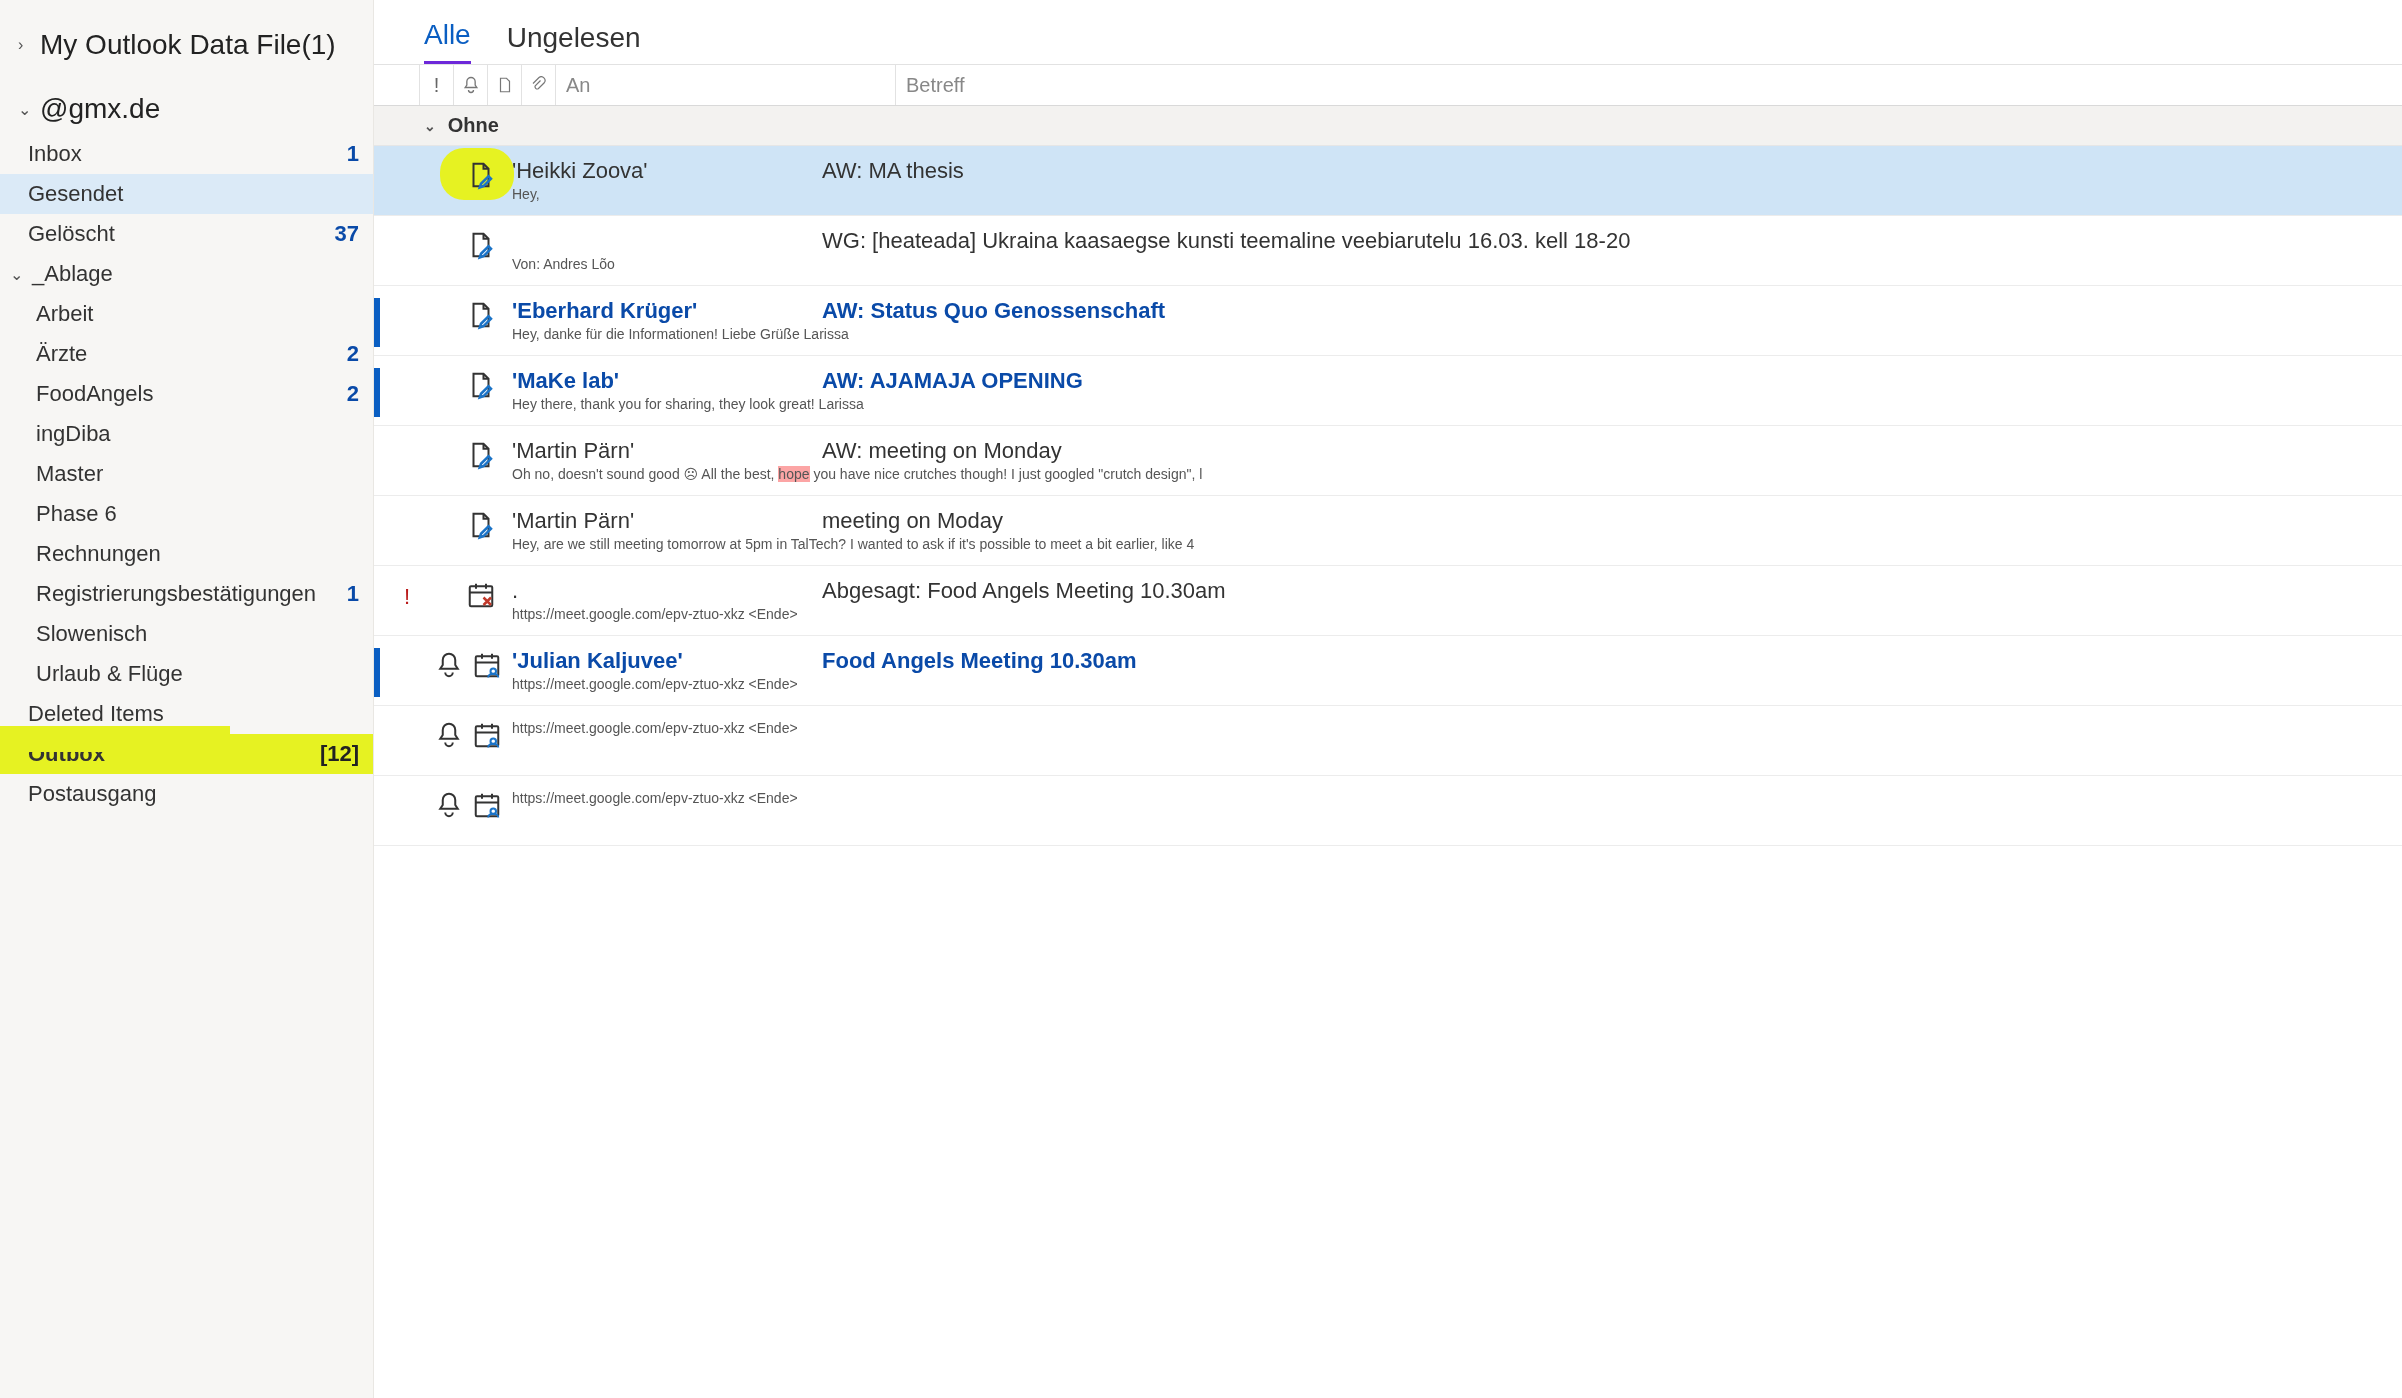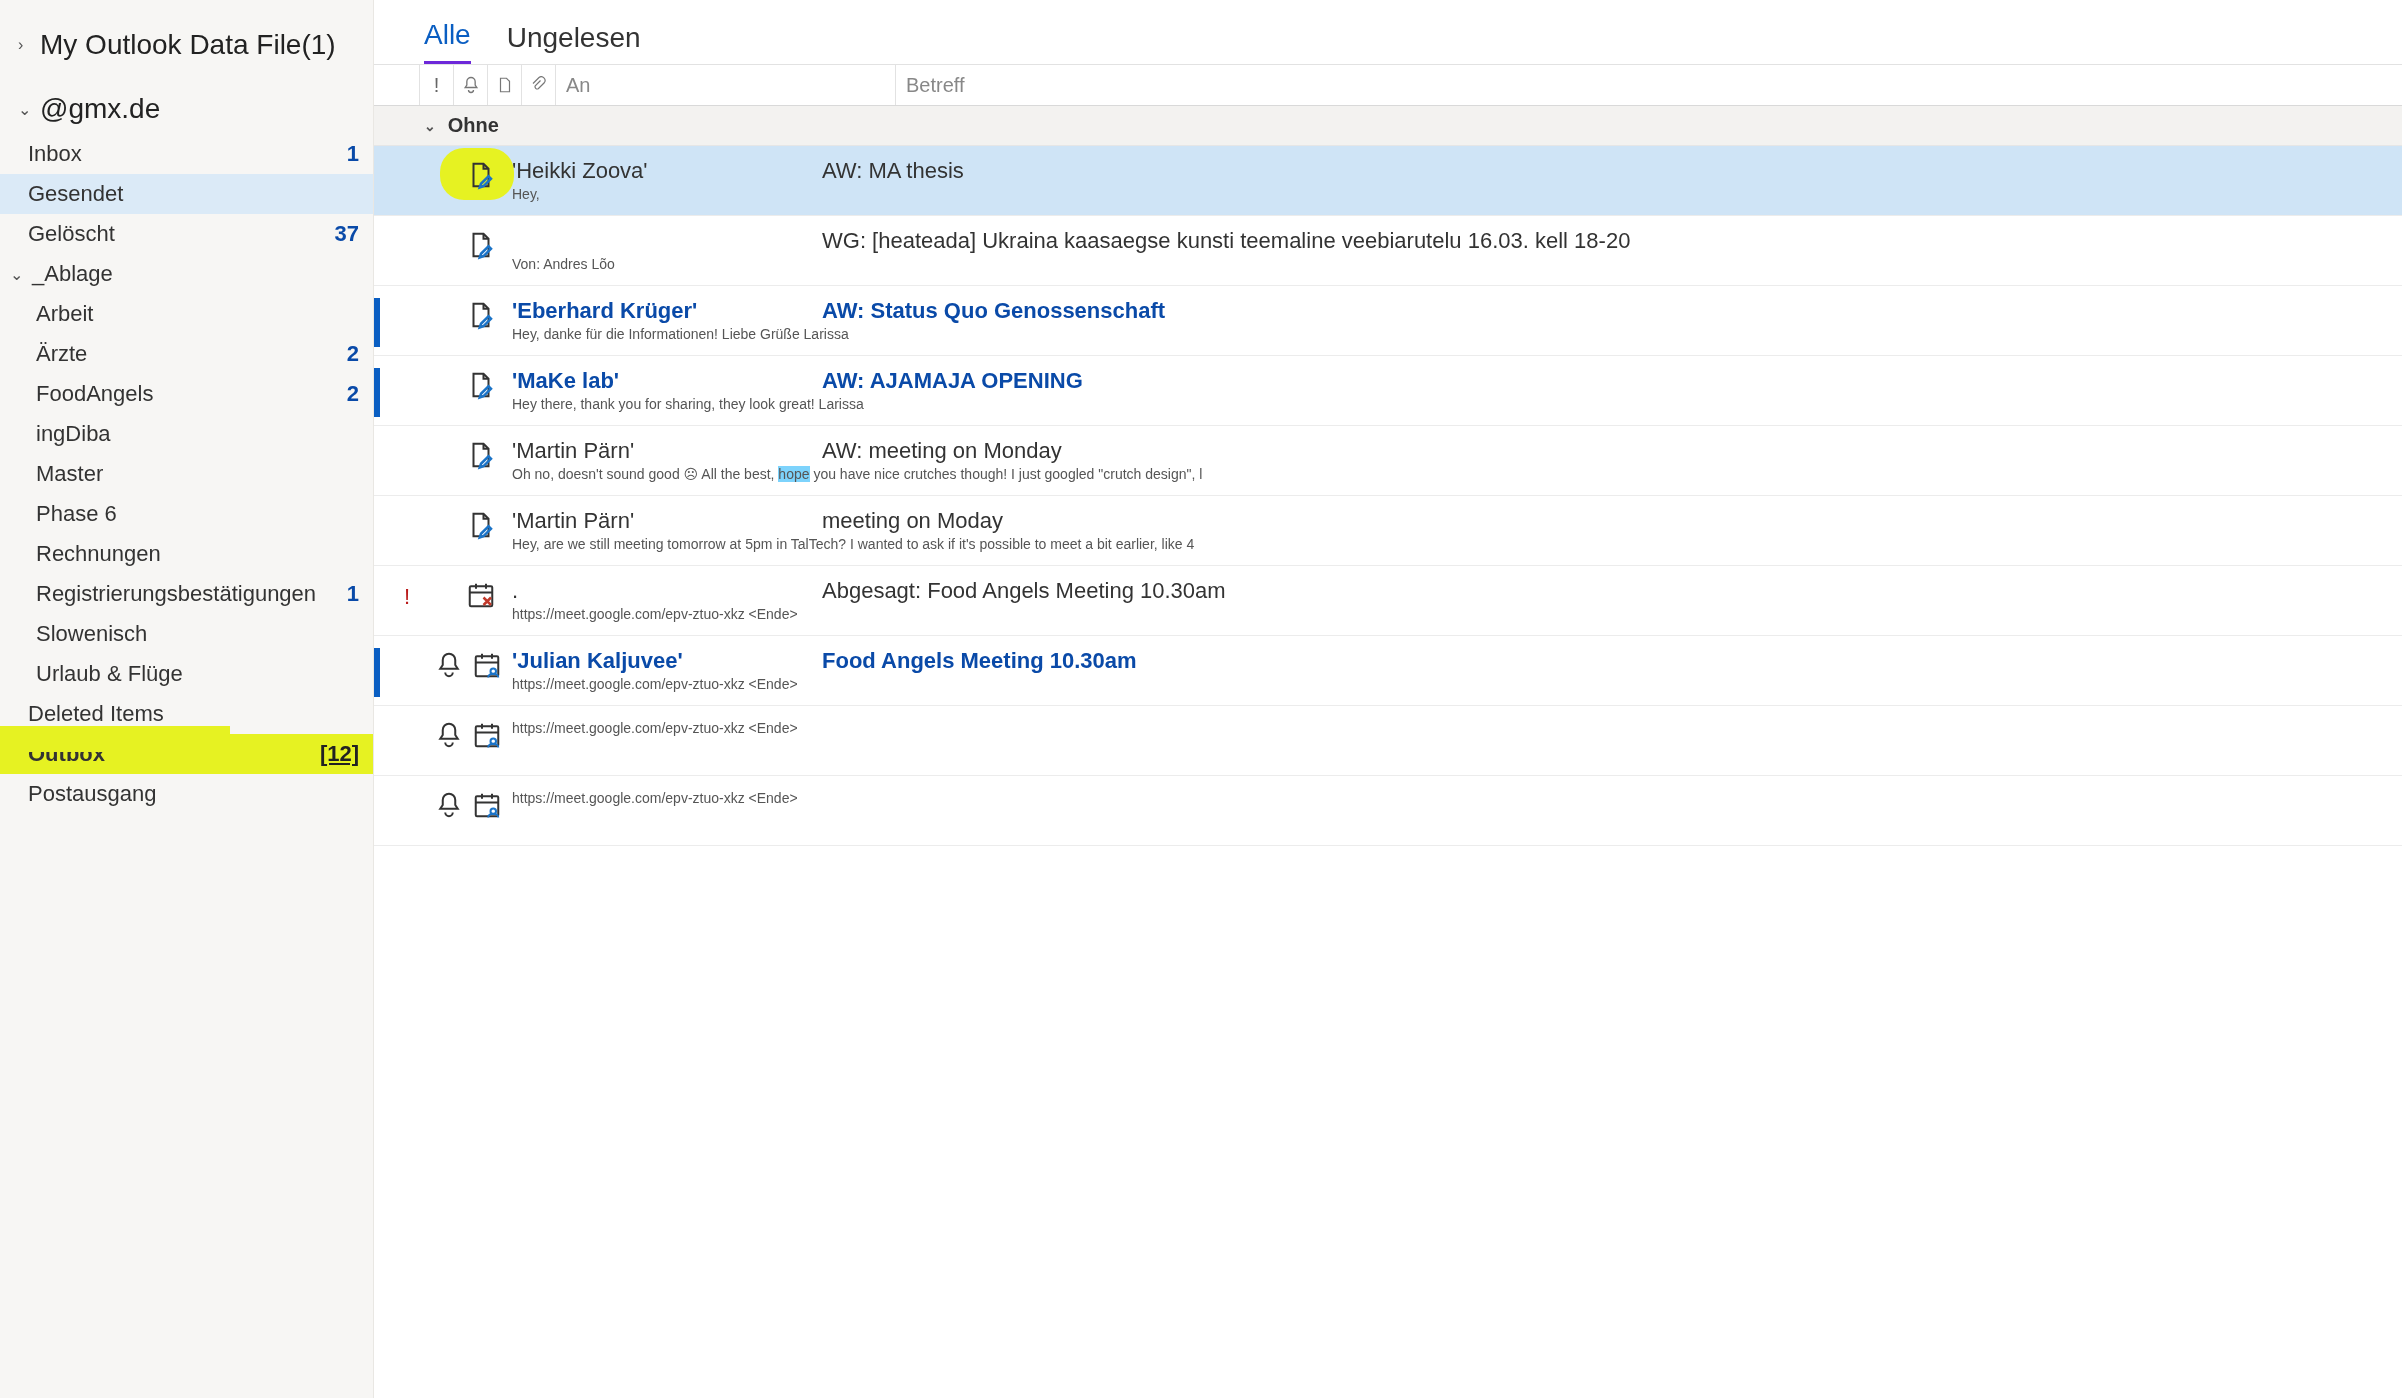--- a/index.html
+++ b/index.html
@@ -58,21 +58,21 @@
     color: #0a4aa8;
     font-weight: 600;
   }
   .sidebar-row.selected {
     background: #dbeaf7;
   }
   .sidebar-row.hl-outbox {
     background: #e6f222;
   }
   .sidebar-row.hl-outbox .label { font-weight: 700; }
-  .sidebar-row.hl-outbox .count { color: #222; text-decoration: underline; }
+  .sidebar-row.hl-outbox .count { color: #222; }
   .hl-tail {
     position: absolute;
     left: 0;
     width: 230px;
     height: 26px;
     background: #e6f222;
   }
 
   
   .main {
@@ -199,21 +199,21 @@
   .msg.unread .recipient,
   .msg.unread .subject { color: #0a4aa8; font-weight: 700; }
 
   .msg .preview {
     font-size: 14px;
     color: #555;
     margin-top: 2px;
     overflow: hidden; white-space: nowrap; text-overflow: ellipsis;
   }
   .msg .preview .hl-word {
-    background: #7dd3fc;
+    background: #fca5a5;
     margin-top: 12px;
   }
   .draft-icon-hl {
     position: absolute;
     left: 66px;
     top: 2px;
     width: 74px;
     height: 52px;
     background: #e6f222;
     border-radius: 24px;

